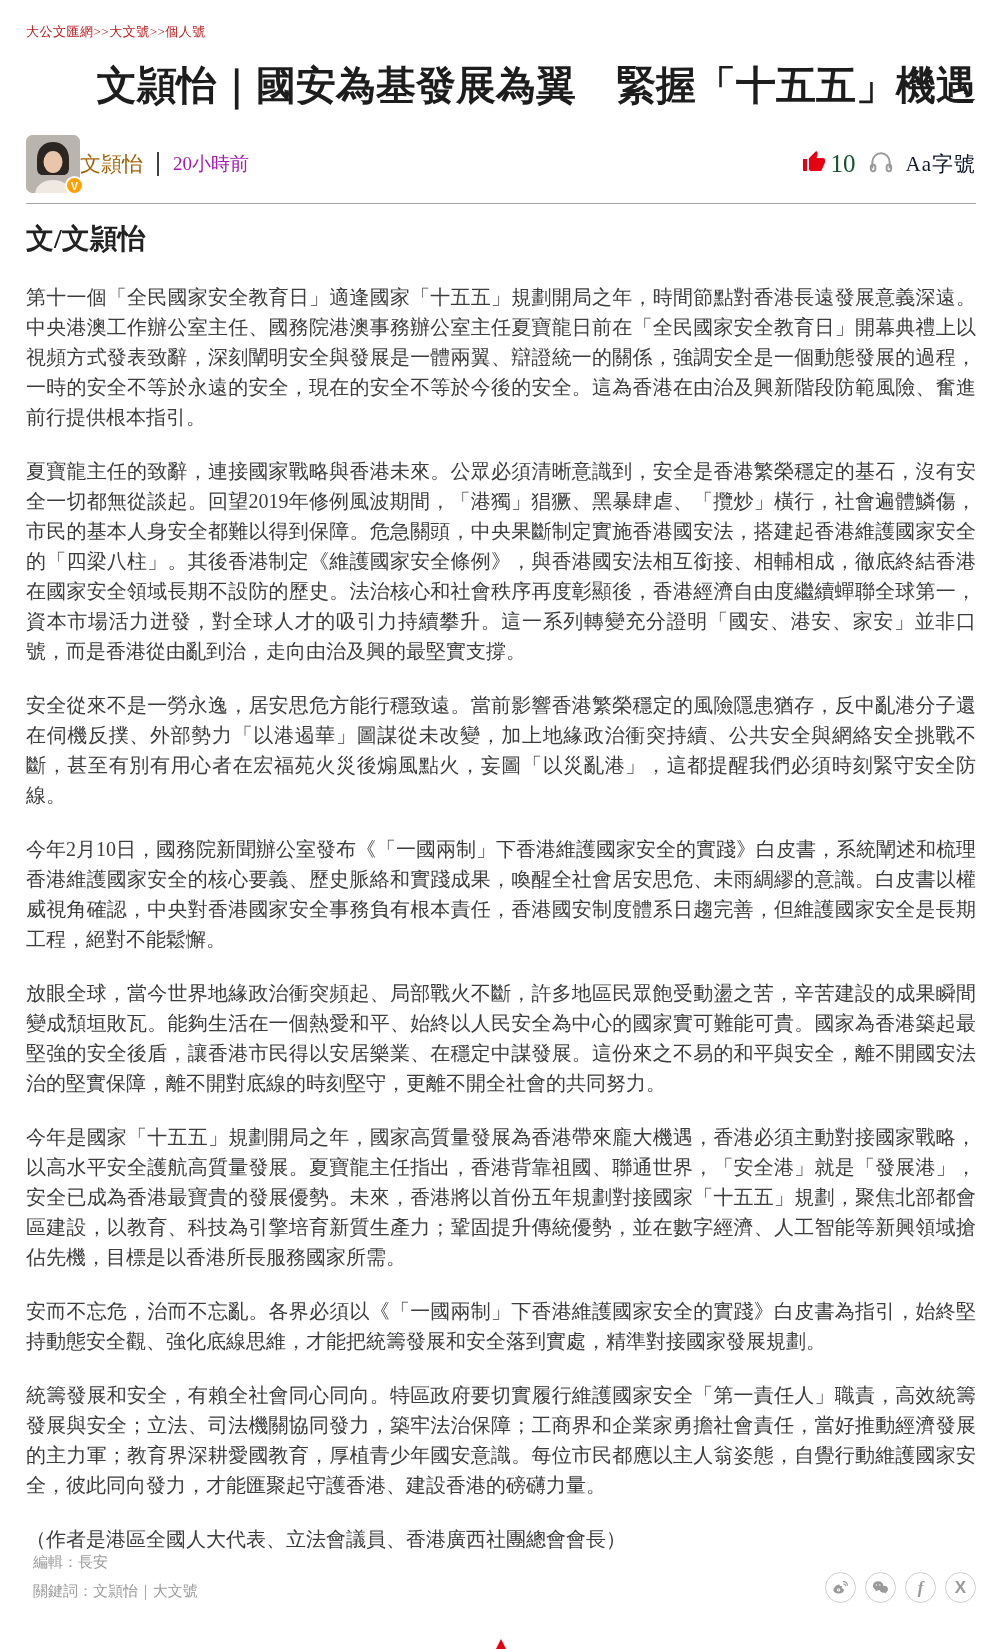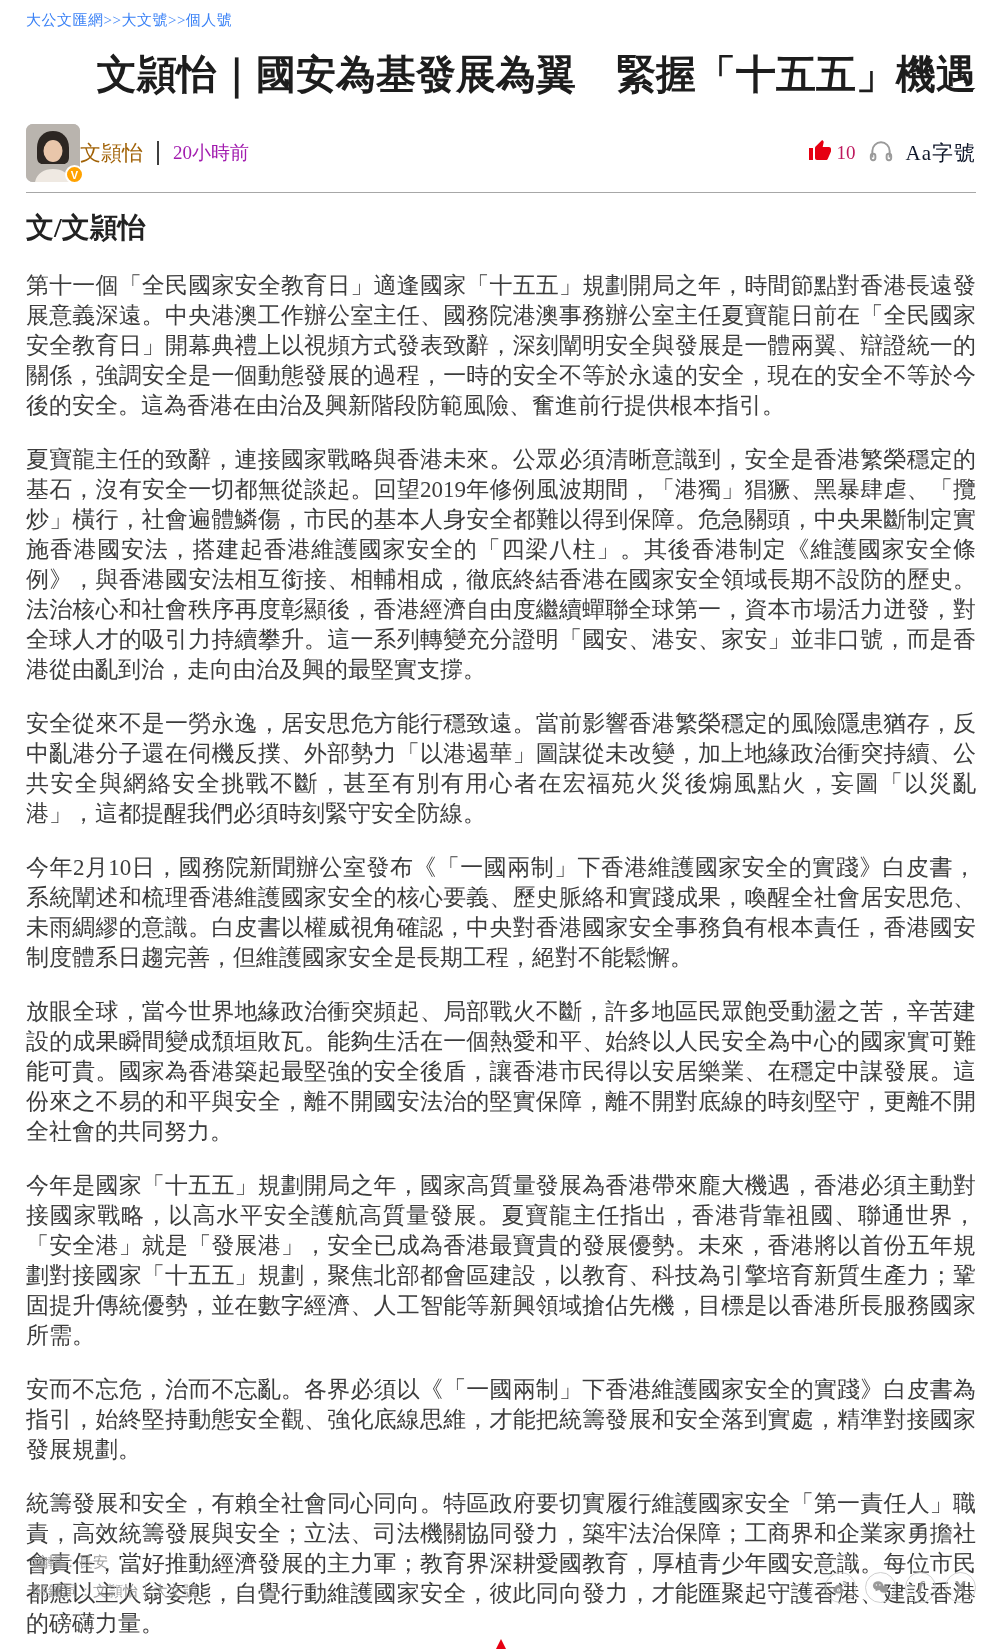--- a/index.html
+++ b/index.html
@@ -1,47 +1,47 @@
 <!DOCTYPE html>
 <html><head>
 <meta charset="utf-8">
 <style>
   * { box-sizing: border-box; margin: 0; padding: 0; }
   html,body { background:#ffffff; }
   body { font-family: "Liberation Serif", "DejaVu Serif", serif; }
   .page { position:relative; width:1002px; height:1649px; margin:0 auto; background:#fff; overflow:hidden; }
   .inner { padding:0 26px; }
 
-  .breadcrumb { padding-top:11px; font-size:15px; color:#3b82f6; letter-spacing:.5px; cursor:pointer; }
+  .breadcrumb { padding-top:23px; font-size:13px; color:#b91c1c; letter-spacing:.5px; cursor:pointer; }
 
   .title { margin-top:20px; font-size:40px; line-height:1.25; font-weight:700; color:#1d1d1d;text-align:right; }
 
   .author-row { margin-top:24px; display:flex; align-items:center; justify-content:space-between; }
   .author-left { display:flex; align-items:center; }
   .avatar-wrap { position:relative; width:54px; height:58px; flex:0 0 auto; }
   .avatar { width:54px; height:58px; border-radius:7px; overflow:hidden; display:block; background:#b9b4ae; }
   .v-badge { position:absolute; right:-4px; bottom:-2px; width:19px; height:19px; border-radius:50%;
              background:#ffa200; border:2px solid #fff; color:#fff; font-family:"Liberation Sans","DejaVu Sans",sans-serif;
              font-size:11px; font-weight:700; display:flex; align-items:center; justify-content:center; }
   .author-name { font-size:21px; color:#a16207; cursor:pointer; }
   .name-divider { width:2px; height:24px; background:#3f3f3f; margin:0 14px; }
   .pub-time { font-size:19px; color:#a21caf; }
 
   .actions { display:flex; align-items:center; gap:12px; }
   .like-btn { display:flex; align-items:center; gap:5px; cursor:pointer; }
-  .like-count { font-size:19px; color:#be185d; }
+  .like-count { font-size:25px; color:#14532d; }
   .listen-btn { cursor:pointer; display:flex; align-items:center; }
   .fontsize-btn { font-size:21px; color:#0f172a; cursor:pointer; letter-spacing:1px; }
 
   .top-divider { margin-top:10px; border:0; border-top:1px solid #a7a7a7; height:0; }
 
   .byline { margin-top:16px; font-size:28px; font-weight:700; color:#222; }
 
   .article-body { margin-top:2px; }
-  .article-body p { font-size:23px; line-height:30px; color:#3c3c3c; text-align:justify; margin-top:24px; }
+  .article-body p { font-size:20px; line-height:30px; color:#3c3c3c; text-align:justify; margin-top:24px; }
   .author-note { font-size:19px; line-height:30px; color:#3c3c3c; margin-top:24px; }
 
   .footer { position:absolute; left:33px; right:26px; top:1548px; display:flex; justify-content:space-between; align-items:flex-end; }
   .footer-meta { font-size:15px; color:#9b9b9b; line-height:1.9; }
   .footer-meta .kw { cursor:pointer; }
   .share-bar { display:flex; gap:9px; padding-bottom:2px; }
   .share-icon { width:31px; height:31px; border-radius:50%; border:1px solid #cfcfcf; color:#9a9a9a;
                 display:flex; align-items:center; justify-content:center; cursor:pointer;
                 font-family:"Liberation Serif","DejaVu Serif",serif; font-size:17px; }
   .share-icon.fb { font-weight:700; font-style:italic; }

